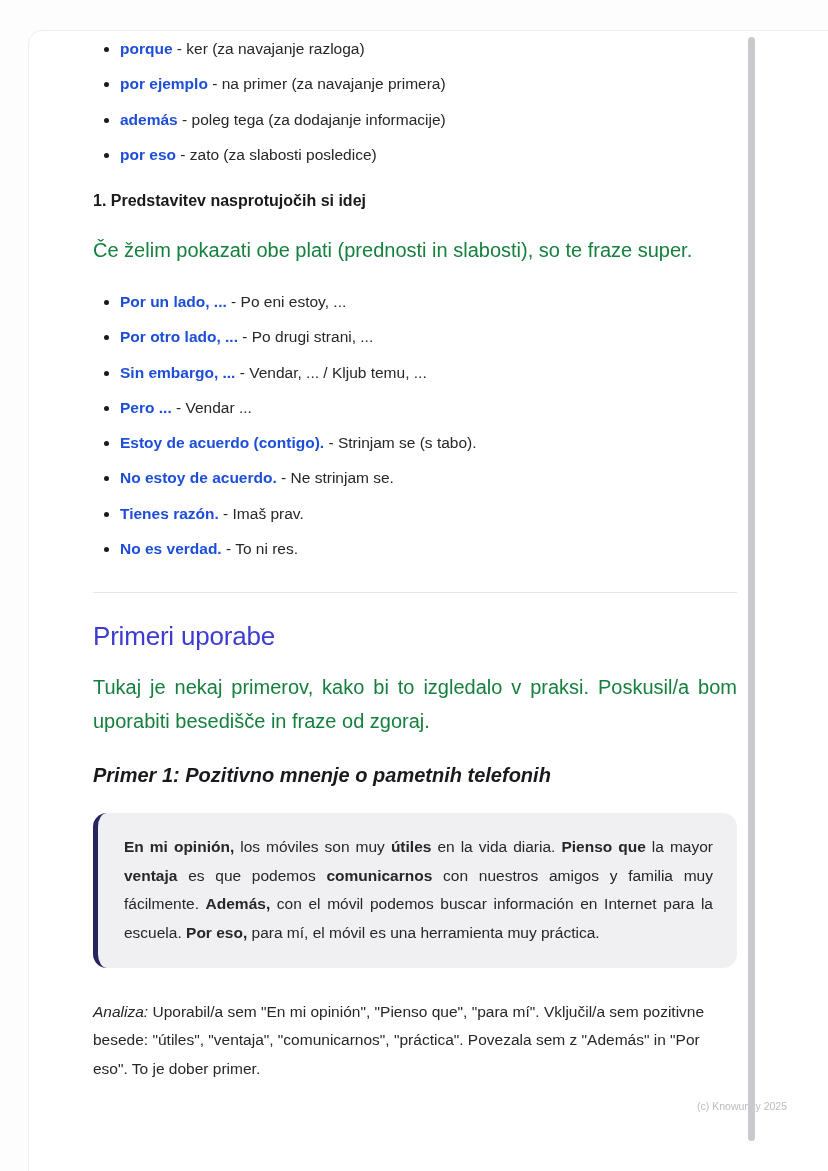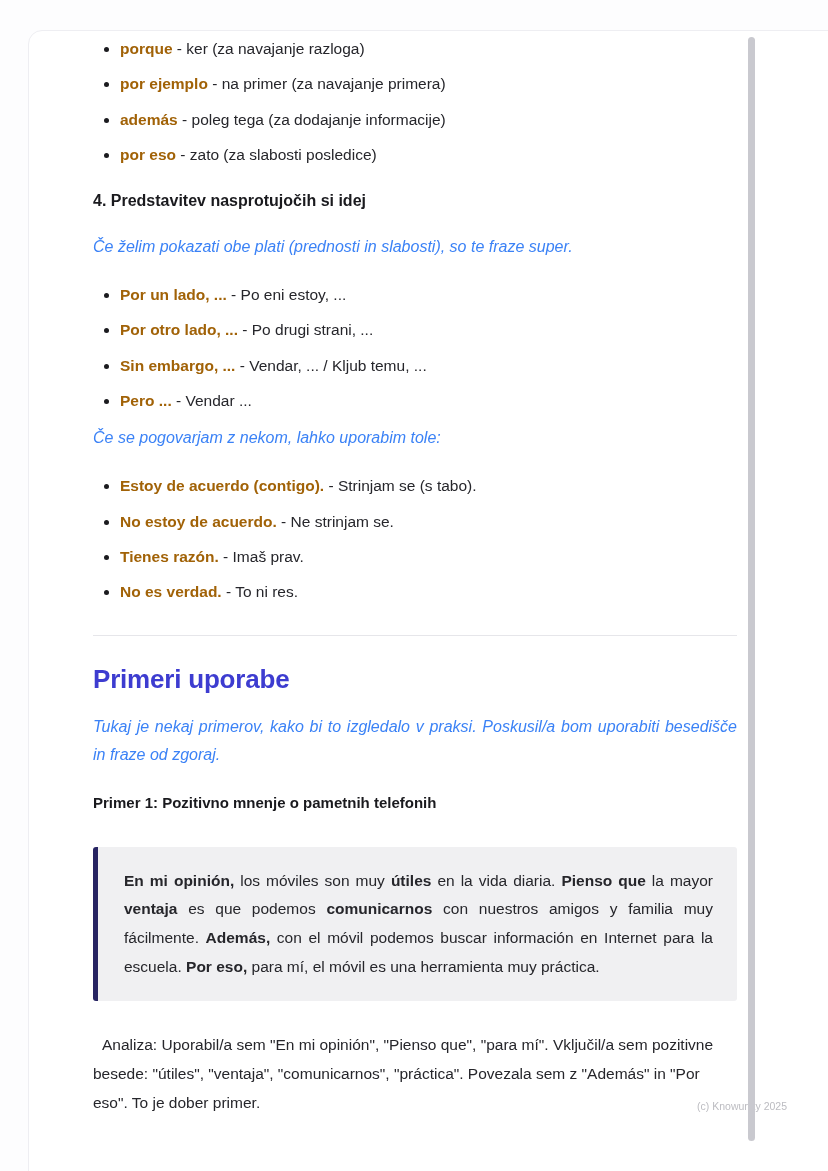--- a/index.html
+++ b/index.html
@@ -32,58 +32,58 @@
     margin: 0 0 6px;
     padding-left: 27px;
   }
   ul.bullet-list li {
     font-size: 15.5px;
     line-height: 1.5;
     margin: 0 0 12px;
     color: #26262b;
   }
   ul.bullet-list li::marker { color: #1b1b1f; }
-  .b { font-weight: 700; color: #a16207; }
+  .b { font-weight: 700; color: #1d4ed8; }
   h3 {
     font-size: 16px;
     font-weight: 700;
     color: #1a1a1e;
     margin: 26px 0 23px;
   }
   p.body-text {
-    font-size: 16px;
+    font-size: 20px;
     line-height: 1.7;
     margin: 0 0 23px;
-    color: #3b82f6;
-    font-style: italic;
+    color: #15803d;
   }
   hr.divider {
     border: none;
     border-top: 1px solid #e6e6ea;
     margin: 32px 0 28px;
   }
   h2.examples-title {
     font-size: 26px;
-    font-weight: 700;
+    font-weight: 400;
     color: #3d3cd0;
     letter-spacing: -0.2px;
     margin: 12px 0 18px;
   }
   p.justify { text-align: justify; }
   h4.example-heading {
-    font-size: 15px;
+    font-size: 20px;
     font-weight: 700;
     color: #1a1a1e;
-    margin: 26px 0 36px;
+    margin: 26px 0 26px;
+    font-style: italic;
   }
   blockquote.example-quote {
     margin: 0 0 30px;
     background: #f0f0f2;
     border-left: 5px solid #272462;
-    border-radius: 3px;
+    border-radius: 14px;
     padding: 20px 24px 20px 26px;
   }
   blockquote.example-quote p {
     margin: 0;
     font-size: 15.5px;
     line-height: 1.85;
     text-align: justify;
     color: #26262b;
   }
   p.analysis {
@@ -115,49 +115,48 @@
 <div class="page-card">
   <div class="content">
 
     <ul class="bullet-list">
       <li><span class="b">porque</span><span> - ker (za navajanje razloga)</span></li>
       <li><span class="b">por ejemplo</span><span> - na primer (za navajanje primera)</span></li>
       <li><span class="b">además</span><span> - poleg tega (za dodajanje informacije)</span></li>
       <li><span class="b">por eso</span><span> - zato (za slabosti posledice)</span></li>
     </ul>
 
-    <h3>4. Predstavitev nasprotujočih si idej</h3>
+    <h3>1. Predstavitev nasprotujočih si idej</h3>
     <p class="body-text">Če želim pokazati obe plati (prednosti in slabosti), so te fraze super.</p>
 
     <ul class="bullet-list">
       <li><span class="b">Por un lado, ...</span><span> - Po eni estoy, ...</span></li>
       <li><span class="b">Por otro lado, ...</span><span> - Po drugi strani, ...</span></li>
       <li><span class="b">Sin embargo, ...</span><span> - Vendar, ... / Kljub temu, ...</span></li>
       <li><span class="b">Pero ...</span><span> - Vendar ...</span></li>
     </ul>
 
-    <p class="body-text">Če se pogovarjam z nekom, lahko uporabim tole:</p>
 
     <ul class="bullet-list">
       <li><span class="b">Estoy de acuerdo (contigo).</span><span> - Strinjam se (s tabo).</span></li>
       <li><span class="b">No estoy de acuerdo.</span><span> - Ne strinjam se.</span></li>
       <li><span class="b">Tienes razón.</span><span> - Imaš prav.</span></li>
       <li><span class="b">No es verdad.</span><span> - To ni res.</span></li>
     </ul>
 
     <hr class="divider">
 
     <h2 class="examples-title">Primeri uporabe</h2>
     <p class="body-text justify">Tukaj je nekaj primerov, kako bi to izgledalo v praksi. Poskusil/a bom uporabiti besedišče in fraze od zgoraj.</p>
 
     <h4 class="example-heading">Primer 1: Pozitivno mnenje o pametnih telefonih</h4>
 
     <blockquote class="example-quote">
       <p><span style="font-weight: 700;">En mi opinión,</span><span> los móviles son muy </span><span style="font-weight: 700;">útiles</span><span> en la vida diaria. </span><span style="font-weight: 700;">Pienso que</span><span> la mayor </span><span style="font-weight: 700;">ventaja</span><span> es que podemos </span><span style="font-weight: 700;">comunicarnos</span><span> con nuestros amigos y familia muy fácilmente. </span><span style="font-weight: 700;">Además,</span><span> con el móvil podemos buscar información en Internet para la escuela. </span><span style="font-weight: 700;">Por eso,</span><span> para mí, el móvil es una herramienta muy práctica.</span></p>
     </blockquote>
 
-    <p class="analysis"><span style=" margin-left: 9px;">Analiza:</span><span> Uporabil/a sem "En mi opinión", "Pienso que", "para mí". Vključil/a sem pozitivne besede: "útiles", "ventaja", "comunicarnos", "práctica". Povezala sem z "Además" in "Por eso". To je dober primer.</span></p>
+    <p class="analysis"><span style="font-style: italic;">Analiza:</span><span> Uporabil/a sem "En mi opinión", "Pienso que", "para mí". Vključil/a sem pozitivne besede: "útiles", "ventaja", "comunicarnos", "práctica". Povezala sem z "Además" in "Por eso". To je dober primer.</span></p>
 
   </div>
 </div>
 
 <div class="watermark">(c) Knowunity 2025</div>
 <div class="scrollbar"></div>
 
 </body></html>

